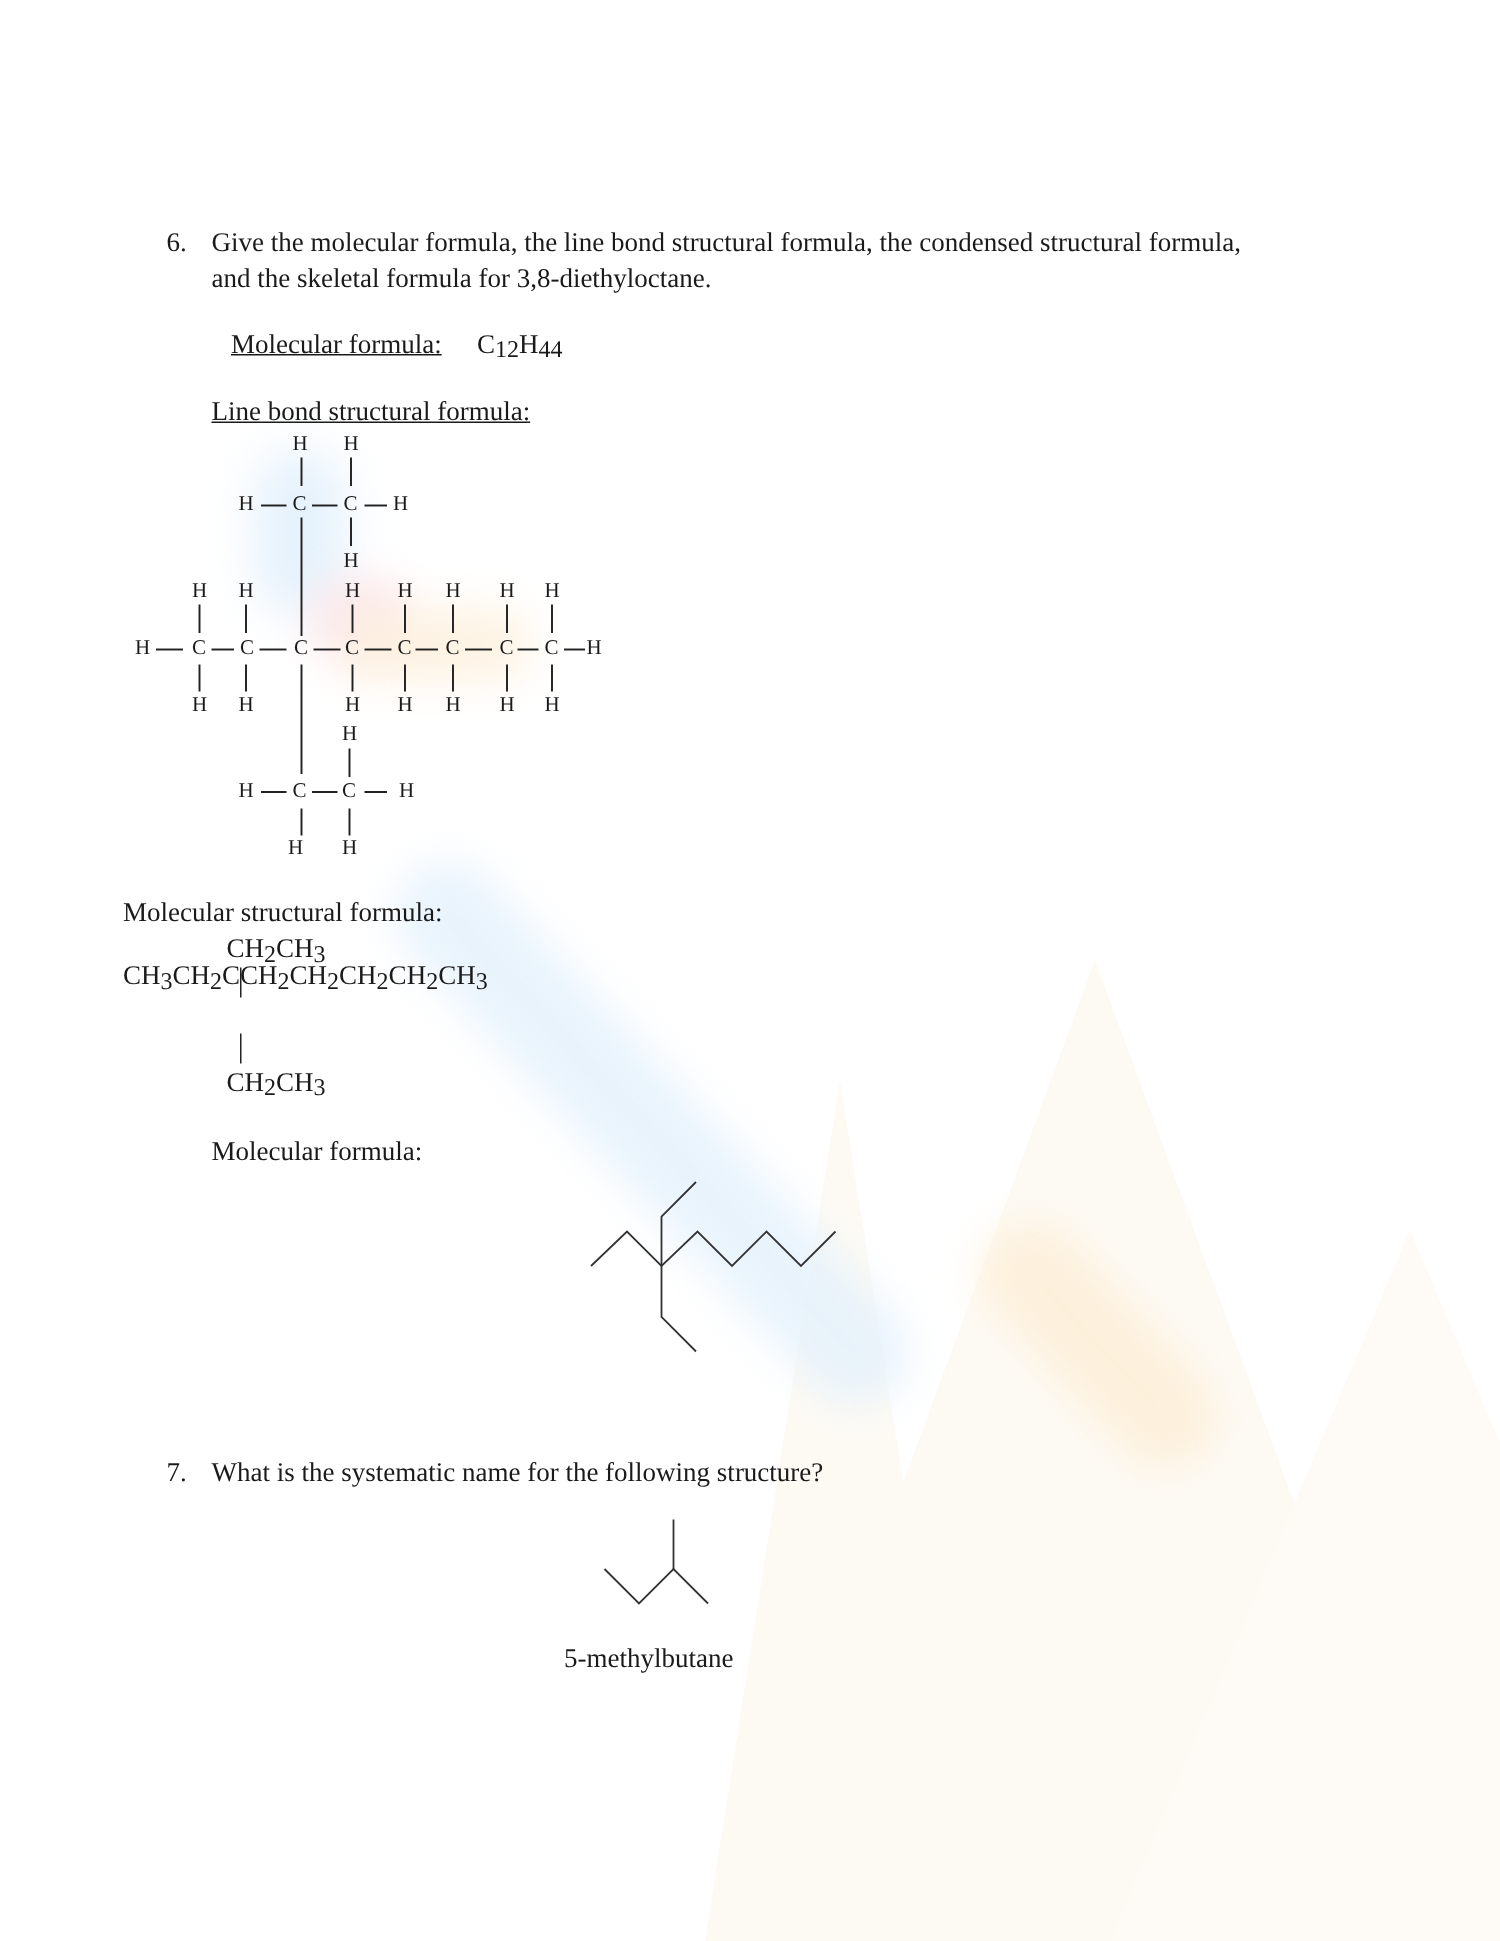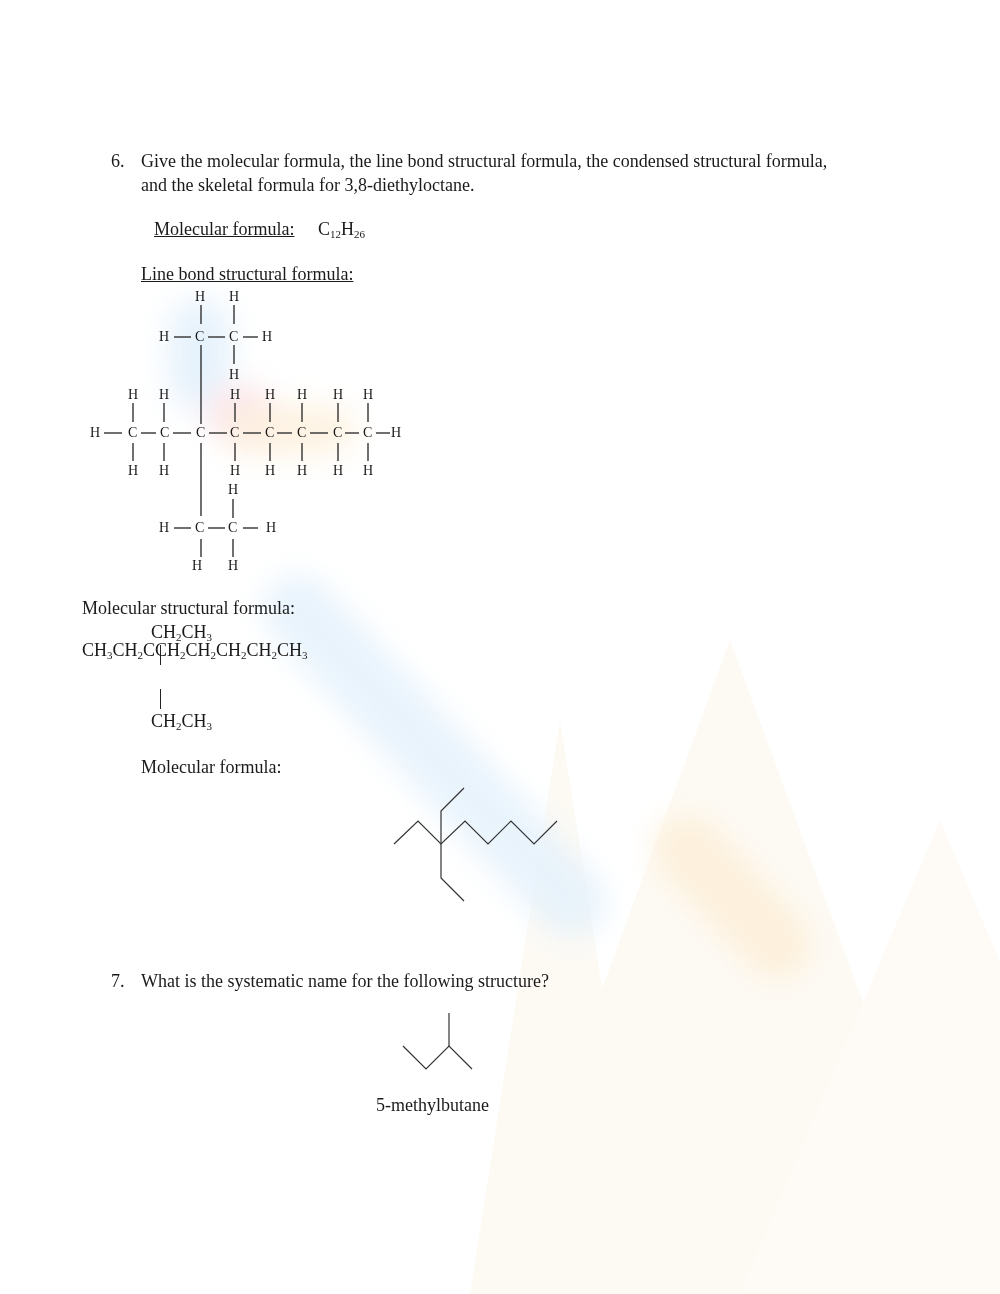--- a/index.html
+++ b/index.html
@@ -1,21 +1,21 @@
 <!DOCTYPE html>
 <html><head>
 <meta charset="utf-8">
 <style>
   html, body { margin: 0; padding: 0; }
   body { width: 1000px; height: 1294px; background: #ffffff; position: relative; overflow: hidden;
          font-family: "Liberation Serif", "DejaVu Serif", serif; color: #1a1a1a; }
   .abs { position: absolute; white-space: nowrap; }
   .t18 { font-size: 18px; line-height: 22px; }
   .t14 { font-size: 14px; line-height: 16px; }
-  sub { font-size: 11px; vertical-align: -3px; line-height: 0; text-align: right; }
+  sub { font-size: 16px; vertical-align: -3px; line-height: 0; text-align: right; }
   .wm { position: absolute; pointer-events: none; }
   svg.mol { position: absolute; left: 0; top: 0; }
 </style>
 </head>
 <body>
 
 <div class="wm" style="left:470px; top:720px; width:0; height:0; border-left:90px solid transparent; border-right:90px solid transparent; border-bottom:574px solid #fdfaf4;"></div>
 <div class="wm" style="left:490px; top:640px; width:0; height:0; border-left:240px solid transparent; border-right:240px solid transparent; border-bottom:654px solid #fdfaf4;"></div>
 <div class="wm" style="left:740px; top:820px; width:0; height:0; border-left:200px solid transparent; border-right:200px solid transparent; border-bottom:474px solid #fefbf6;"></div>
 <div class="wm" style="left:300px; top:560px; width:470px; height:70px; background:#e3f1fc; border-radius:35px; transform:rotate(47deg); transform-origin:0 0; filter:blur(14px); opacity:0.8;"></div>
@@ -24,21 +24,21 @@
 <div class="wm" style="left:205px; top:385px; width:70px; height:55px; background:#fbe3e8; border-radius:30px; filter:blur(14px); opacity:0.8;"></div>
 <div class="wm" style="left:225px; top:405px; width:130px; height:50px; background:#fdf0dc; border-radius:30px; filter:blur(14px); opacity:0.8;"></div>
 
 <section>
   <span class="abs t18" style="left:111px; top:150px;">6.</span>
   <span class="abs t18" style="left:141px; top:150px;text-align:center;">Give the molecular formula, the line bond structural formula, the condensed structural formula,</span>
   <span class="abs t18" style="left:141px; top:174px;">and the skeletal formula for 3,8-diethyloctane.</span>
 
   <span class="abs t18" style="left:154px; top:218px;text-decoration:underline;">Molecular formula:</span>
   <span class="abs t18" style="left:318px; top:218px;">
-    <span>C</span><sub>12</sub><span>H</span><sub>26</sub>
+    <span>C</span><sub>12</sub><span>H</span><sub>44</sub>
   </span>
 
   <span class="abs t18" style="left:141px; top:263px;text-decoration:underline;">Line bond structural formula:</span>
 
   <div style="position:absolute; left:0; top:0; width:1000px; height:600px;">
     <svg class="mol" width="1000" height="600">
       <g stroke="#222" stroke-width="1.3">
 
         <line x1="201" y1="305" x2="201" y2="324"></line>
         <line x1="234" y1="305" x2="234" y2="324"></line>

